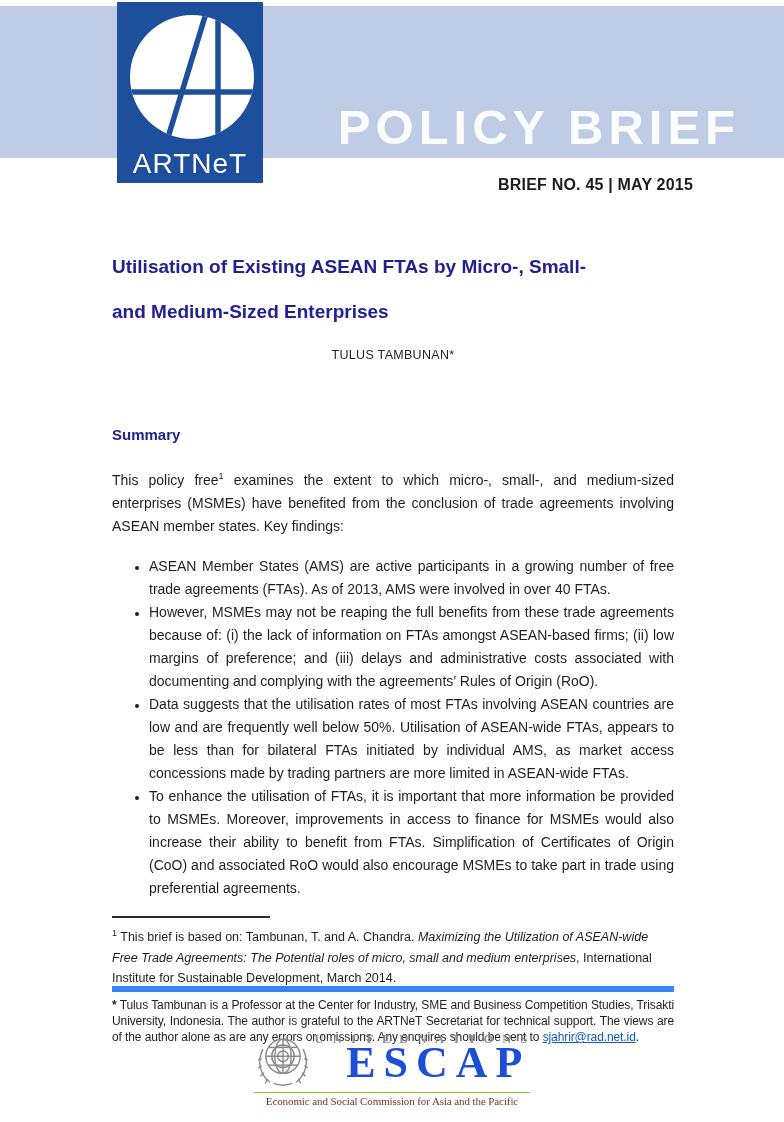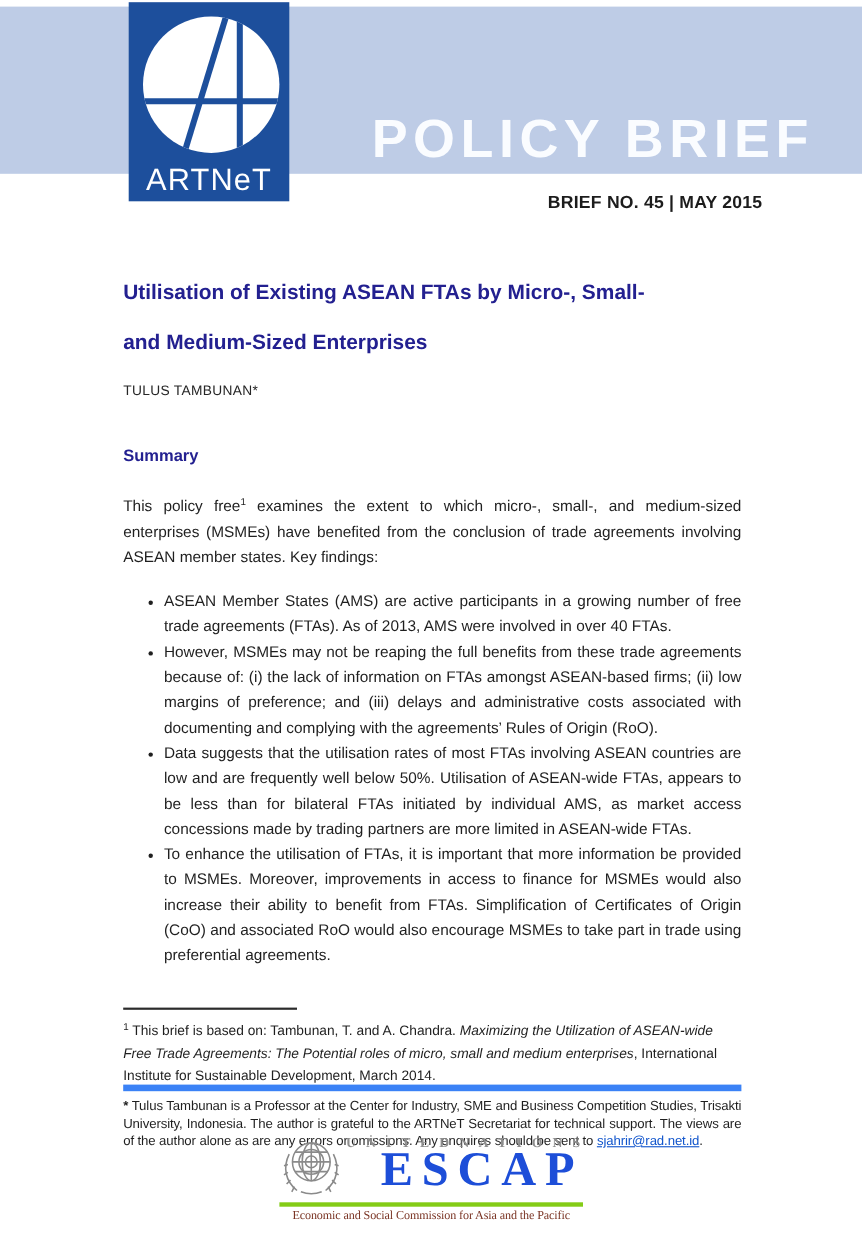--- a/index.html
+++ b/index.html
@@ -28,22 +28,22 @@
   }
   .brief-no {
     position:absolute; top:176px; right:91px;
     font-size:16px; font-weight:700; letter-spacing:0.2px; color:#1c1c1c;
   }
 
   
   .content { position:absolute; left:112px; top:244px; width:562px; }
   .doc-title { color:#232090; font-weight:700; font-size:19px; line-height:45px; }
   .doc-title div { white-space:nowrap; }
-  .author { margin-top:14px; font-size:12.5px; letter-spacing:0.3px; color:#262626; }
-  .summary-heading { margin-top:44px; font-size:15px; font-weight:700; color:#232090; }
+  .author { margin-top:14px; font-size:12.5px; letter-spacing:0.3px; color:#262626;text-align:center; }
+  .summary-heading { margin-top:64px; font-size:15px; font-weight:700; color:#232090; }
   .intro { margin-top:22px; font-size:14px; line-height:23px; text-align:justify; }
   .intro sup, .fn-text sup { font-size:9px; }
   ul.bullets { margin-top:17px; padding-left:37px; list-style-type:disc; }
   ul.bullets li { font-size:14px; line-height:23px; text-align:justify; }
   ul.bullets li::marker { font-size:12px; }
 
   
   .footnote { position:absolute; left:112px; top:916px; width:562px; }
   .fn-rule { width:158px; border-top:2px solid #2b2b2b; }
   .fn-text { margin-top:5px; font-size:12.5px; line-height:20.5px; color:#1f1f1f; }
@@ -60,21 +60,21 @@
 
   
   .escap-wrap { position:absolute; left:0; top:1032px; width:784px; display:flex; justify-content:center; }
   .escap-box { display:inline-block; }
   .escap-top { display:flex; align-items:flex-start;text-align:right; }
   .un-emblem { margin-top:3px; flex:0 0 auto; }
   .escap-names { margin-left:3px; font-family:"Liberation Serif", serif; }
   .un-name { font-size:12.5px; font-weight:600; letter-spacing:3px; color:#8e8e8e; white-space:nowrap; }
   .escap-word { font-size:44px; font-weight:700; letter-spacing:8px; line-height:36px; color:#1d4ed8; margin-top:-2px; }
   .escap-caption {
-    border-top:4px solid #84cc16; margin-top:1px; padding-top:2px;
+    border-top:1px solid #84cc16; margin-top:1px; padding-top:2px;
     font-family:"Liberation Serif", serif; font-size:11px; letter-spacing:-0.1px;
     color:#7a3424; text-align:center; white-space:nowrap;
   }
 </style>
 </head>
 <body>
 
 <div class="page">
 
   <div class="band"></div>

